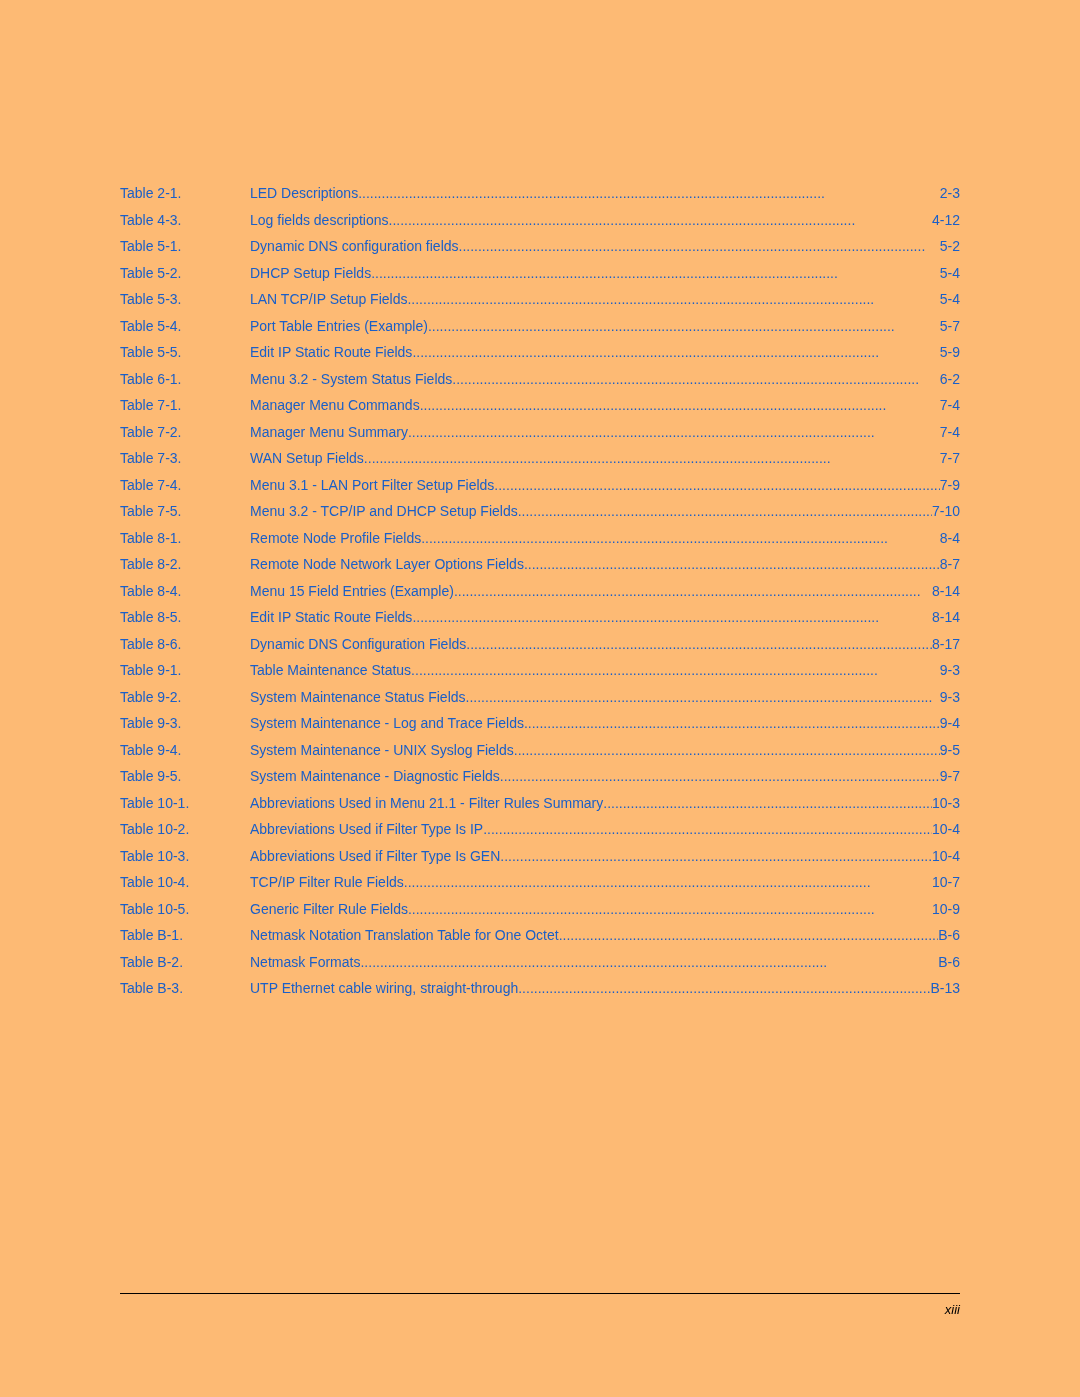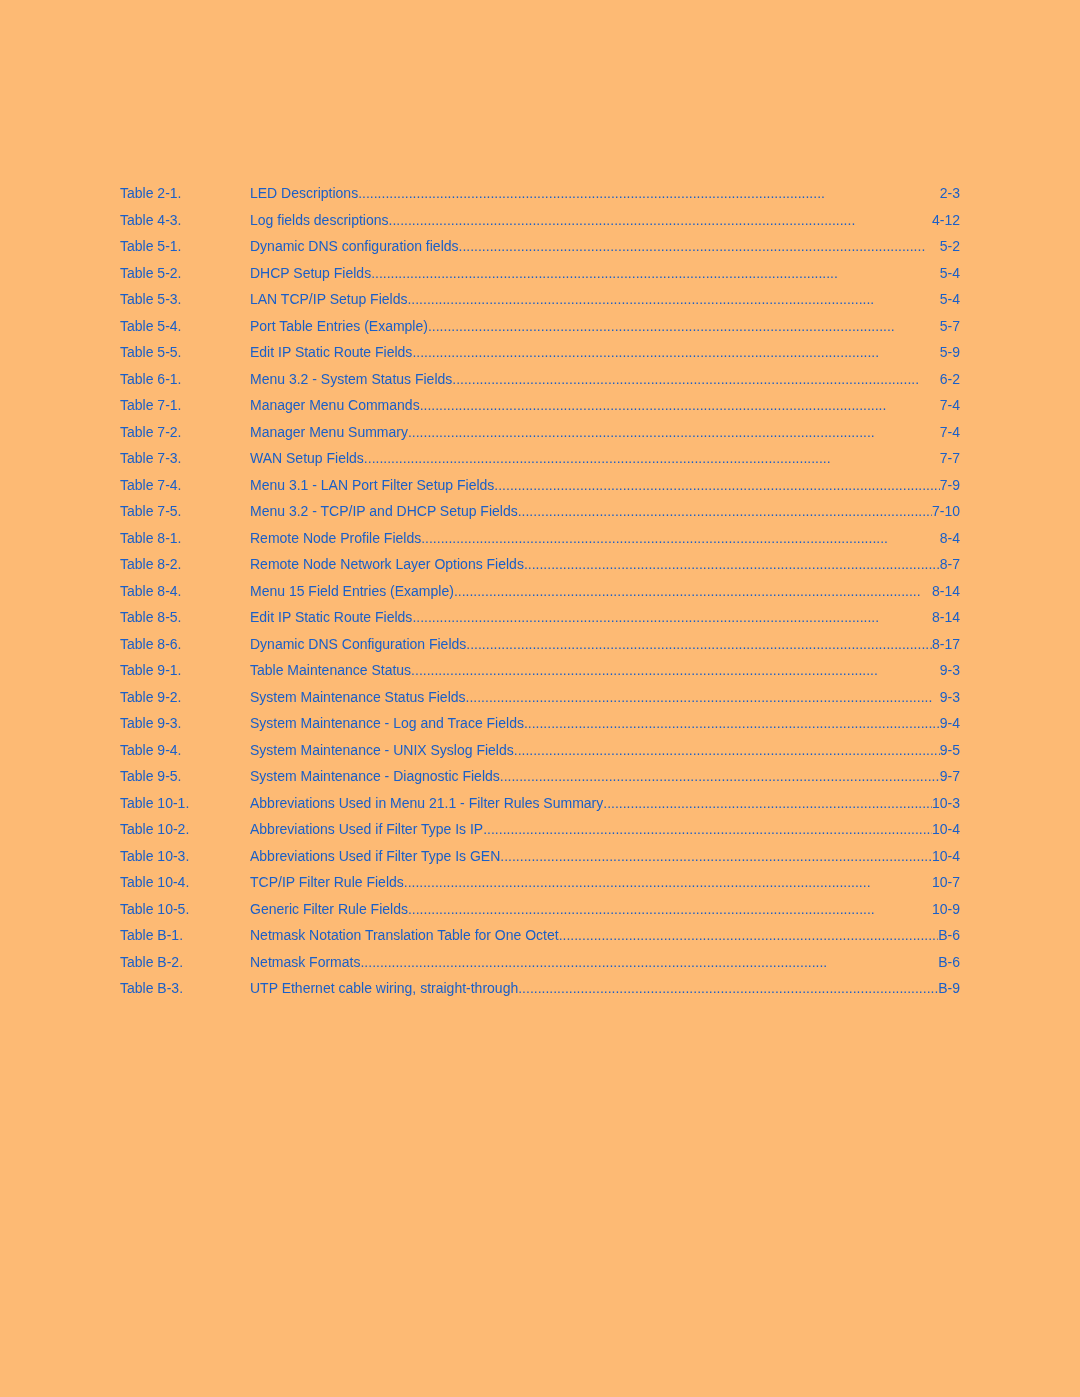--- a/index.html
+++ b/index.html
@@ -379,20 +379,23 @@
               <span class="entry-pagenum">B-6</span>
             </div>
           </td>
         </tr>
         <tr>
           <td class="col-label">Table B-3.</td>
           <td class="col-entry">
             <div class="entry-row">
               <span class="entry-title">UTP Ethernet cable wiring, straight-through </span>
               <span class="entry-dots">........................................................................................................................</span>
-              <span class="entry-pagenum">B-9</span>
+              <span class="entry-pagenum">B-13</span>
             </div>
           </td>
         </tr>
       </tbody>
   </table>
 
+  <div class="footer-line">
+    <span class="footer-page">xiii</span>
+  </div>
 </div>
 
 </body></html>

